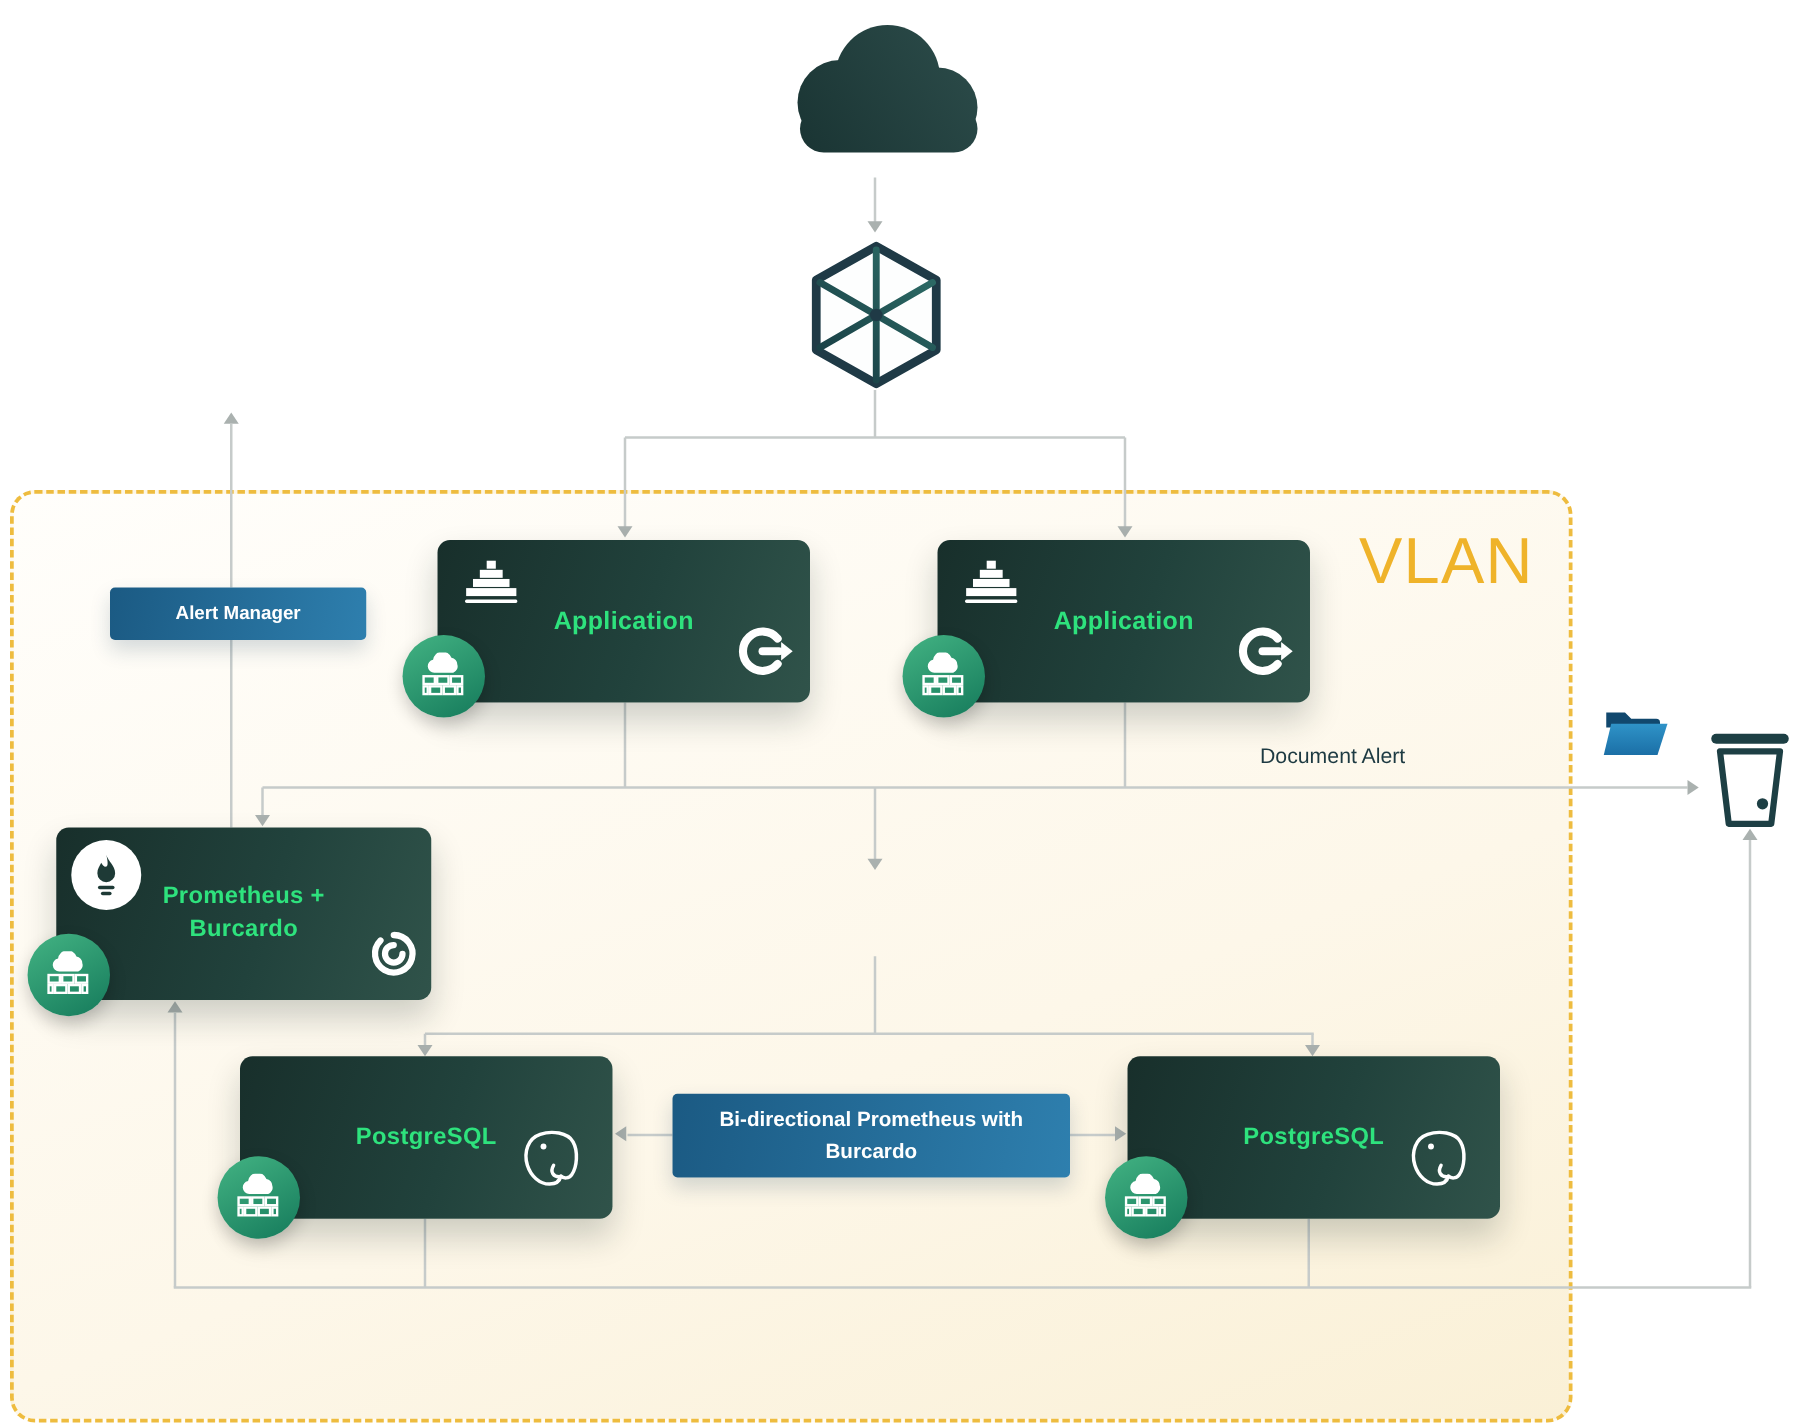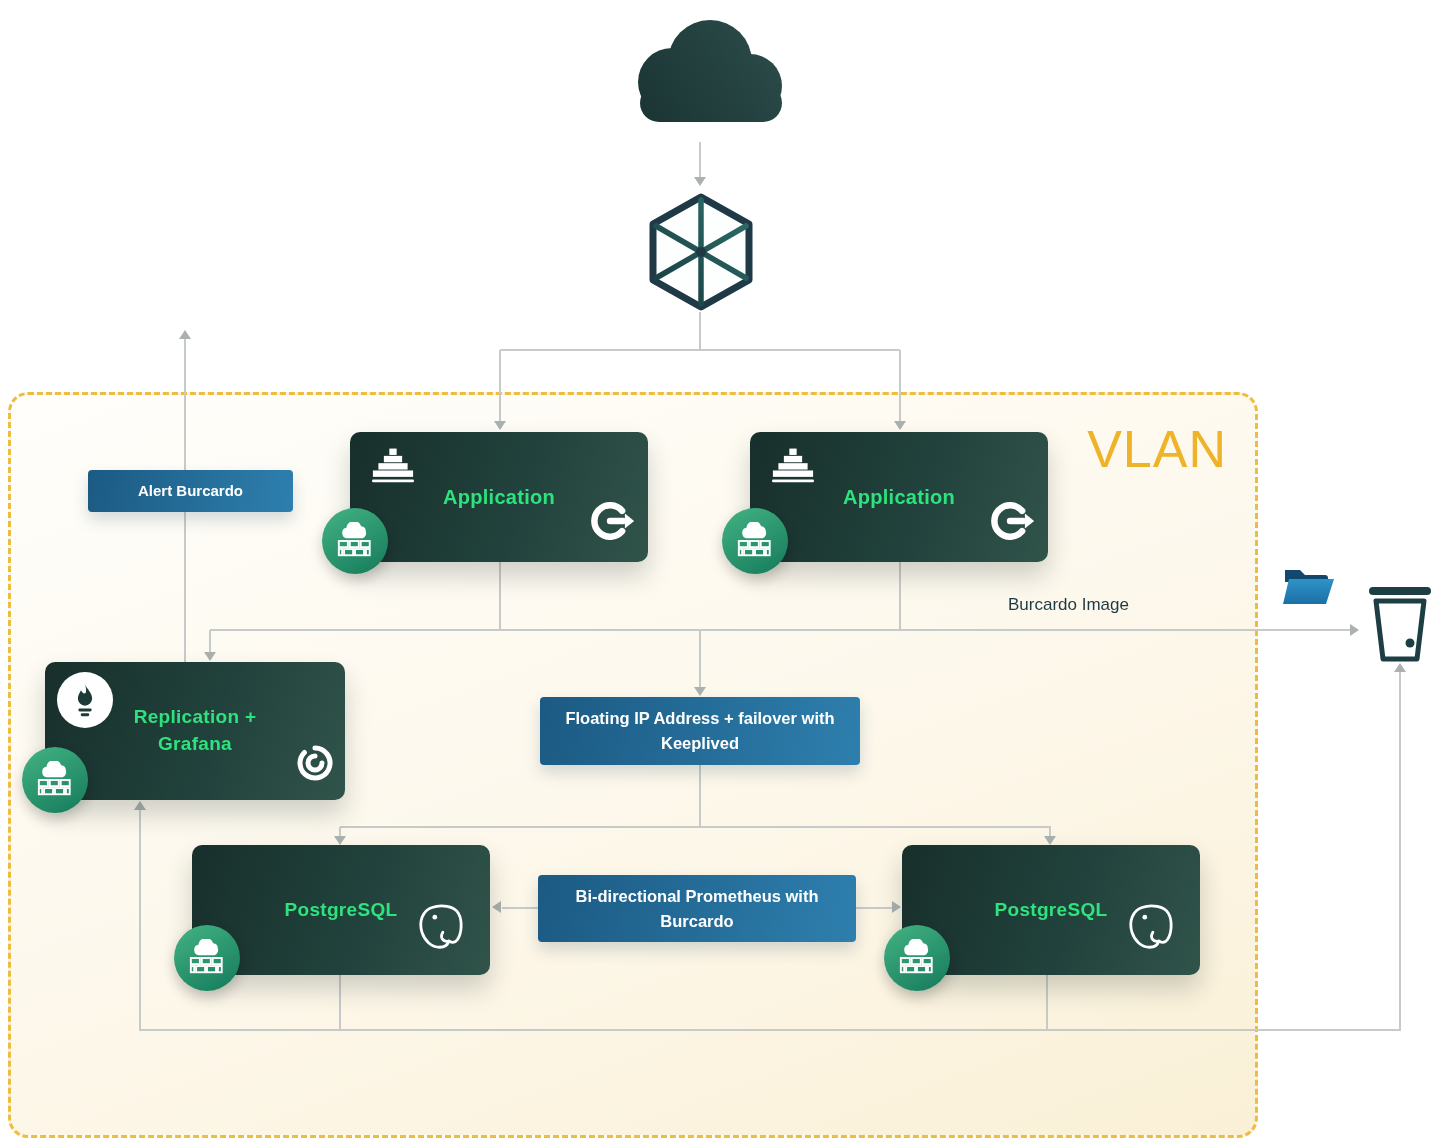--- a/index.html
+++ b/index.html
@@ -154,21 +154,21 @@
         <line x1="56" y1="62" x2="56" y2="114"></line>
         <line x1="56" y1="62" x2="11" y2="88"></line>
         <line x1="56" y1="62" x2="11" y2="36"></line>
       </g>
       <circle cx="56" cy="62" r="5" fill="#1f3a46"></circle>
     </svg>
   </span>
 
 
   <div class="node blue" style="left:88px;top:470px;width:205px;height:42px">
-    <span class="blue-text" style="font-size:15px">Alert Burcardo</span>
+    <span class="blue-text" style="font-size:15px">Alert Manager</span>
   </div>
 
   <div class="node dark" style="left:350px;top:432px;width:298px;height:130px">
     <span class="green-label">Application</span>
     <span class="icon" style="left:22px;top:14px">
       <svg width="42" height="38" viewBox="0 0 46 40" fill="#ffffff">
         <rect x="19" y="2" width="8" height="7"></rect>
           <rect x="13" y="10" width="20" height="7"></rect>
         <rect x="7" y="18" width="32" height="7"></rect>
           <rect x="1" y="26" width="44" height="7"></rect>
@@ -225,21 +225,21 @@
             <rect x="26" y="20" width="9.5" height="6.5"></rect>
           <rect x="8.5" y="28.5" width="9.5" height="6.5"></rect>
             <rect x="20" y="28.5" width="9.5" height="6.5"></rect>
           <rect x="3" y="28.5" width="3.5" height="6.5"></rect>
             <rect x="31.5" y="28.5" width="4" height="6.5"></rect>
         </g>
       </svg>
     </span>
   </div>
 
-  <div class="doc-label">Burcardo Image</div>
+  <div class="doc-label">Document Alert</div>
 
   <span class="floating-icon" style="left:1282px;top:562px">
     <svg width="54" height="46" viewBox="0 0 54 46">
       <defs>
         <linearGradient id="fg" x1="0" y1="0" x2="0" y2="1">
           <stop offset="0" stop-color="#2f93c8"></stop>
             <stop offset="1" stop-color="#1b6fa6"></stop>
         </linearGradient>
       </defs>
       <path d="M3 8 h15 l5 5 h20 a3 3 0 0 1 3 3 v4 H3 Z" fill="#11486e"></path>
@@ -249,21 +249,21 @@
 
   <span class="floating-icon" style="left:1368px;top:586px">
     <svg width="64" height="78" viewBox="0 0 64 78">
       <rect x="1" y="1" width="62" height="8" rx="4" fill="#1d3f44"></rect>
       <path d="M8 15 h48 l-7 58 H15 Z" fill="none" stroke="#1d3f44" stroke-width="5" stroke-linejoin="round"></path>
       <circle cx="42" cy="57" r="4.5" fill="#1d3f44"></circle>
     </svg>
   </span>
 
   <div class="node dark" style="left:45px;top:662px;width:300px;height:138px">
-    <span class="green-label" style="max-width:150px;font-size:19px;line-height:1.4">Replication + Grafana</span>
+    <span class="green-label" style="max-width:150px;font-size:19px;line-height:1.4">Prometheus + Burcardo</span>
     <span class="prom-circle">
       <svg width="38" height="38" viewBox="0 0 40 40" fill="#1e3a36">
         <path d="M20 3 c1.5 5.5 7.5 9 7.5 15.5 a7.5 7.5 0 0 1 -15 0 c0 -3.5 1.8 -6 3.3 -8.8 c1 2.3 2.7 3.8 4.4 3.2 c1.6 -.6 1 -5.4 -.2 -9.9 z"></path>
         <rect x="13" y="29" width="14" height="3" rx="1.5"></rect>
         <rect x="15.5" y="34" width="9" height="3" rx="1.5"></rect>
       </svg>
     </span>
     <span class="icon" style="left:247px;top:78px">
       <svg width="46" height="46" viewBox="0 0 46 46">
         <g stroke="#ffffff" stroke-width="5" fill="none" stroke-linecap="round">
@@ -281,23 +281,20 @@
             <rect x="26" y="20" width="9.5" height="6.5"></rect>
           <rect x="8.5" y="28.5" width="9.5" height="6.5"></rect>
             <rect x="20" y="28.5" width="9.5" height="6.5"></rect>
           <rect x="3" y="28.5" width="3.5" height="6.5"></rect>
             <rect x="31.5" y="28.5" width="4" height="6.5"></rect>
         </g>
       </svg>
     </span>
   </div>
 
-  <div class="node blue" style="left:540px;top:697px;width:320px;height:68px">
-    <span class="blue-text" style="max-width:290px">Floating IP Address + failover with Keeplived</span>
-  </div>
 
   <div class="node dark" style="left:192px;top:845px;width:298px;height:130px">
     <span class="green-label" style="font-size:19px">PostgreSQL</span>
     <span class="icon" style="left:224px;top:56px">
       <svg width="58" height="56" viewBox="0 0 54 52">
         <g stroke="#ffffff" stroke-width="2.6" fill="none" stroke-linecap="round" stroke-linejoin="round">
           <path d="M15 6 C6 9 2.5 19 5.5 29 c2.5 8 9 14 16.5 14 c4.5 0 7.5 -2 8.5 -6 c2 2 6 2 8 -1 c4 -5.5 5 -17.5 1 -24.5 C35.5 4.5 23.5 3 15 6 Z"></path>
           <path d="M25 29 c-3 5 0 9 5 8.5"></path>
         </g>
         <circle cx="17.5" cy="15" r="2.2" fill="#ffffff"></circle>

